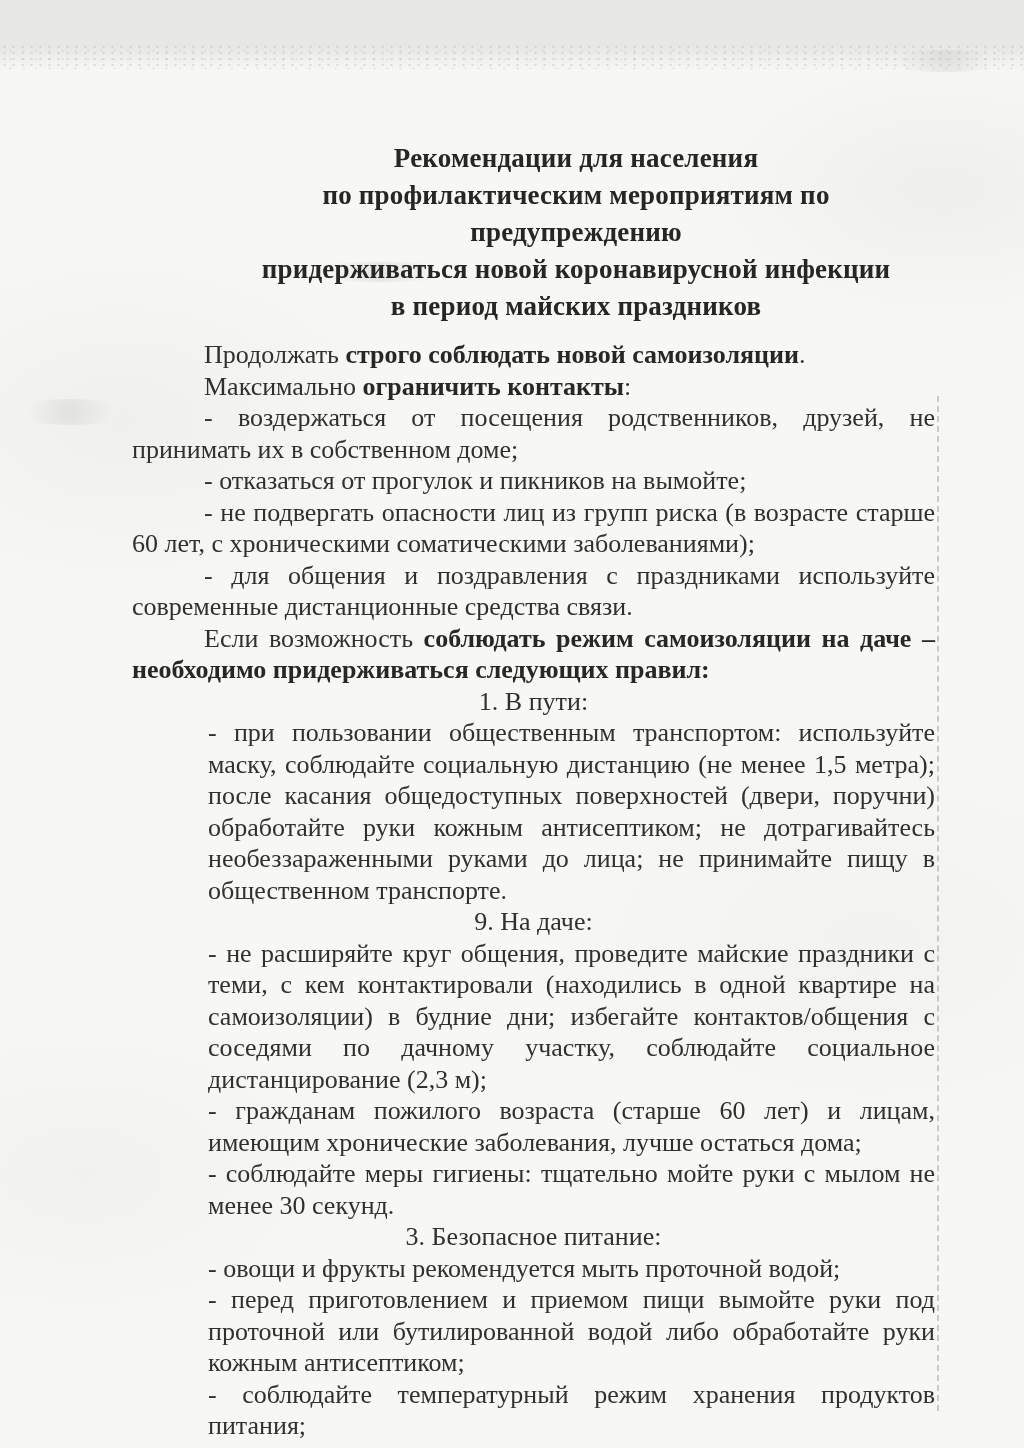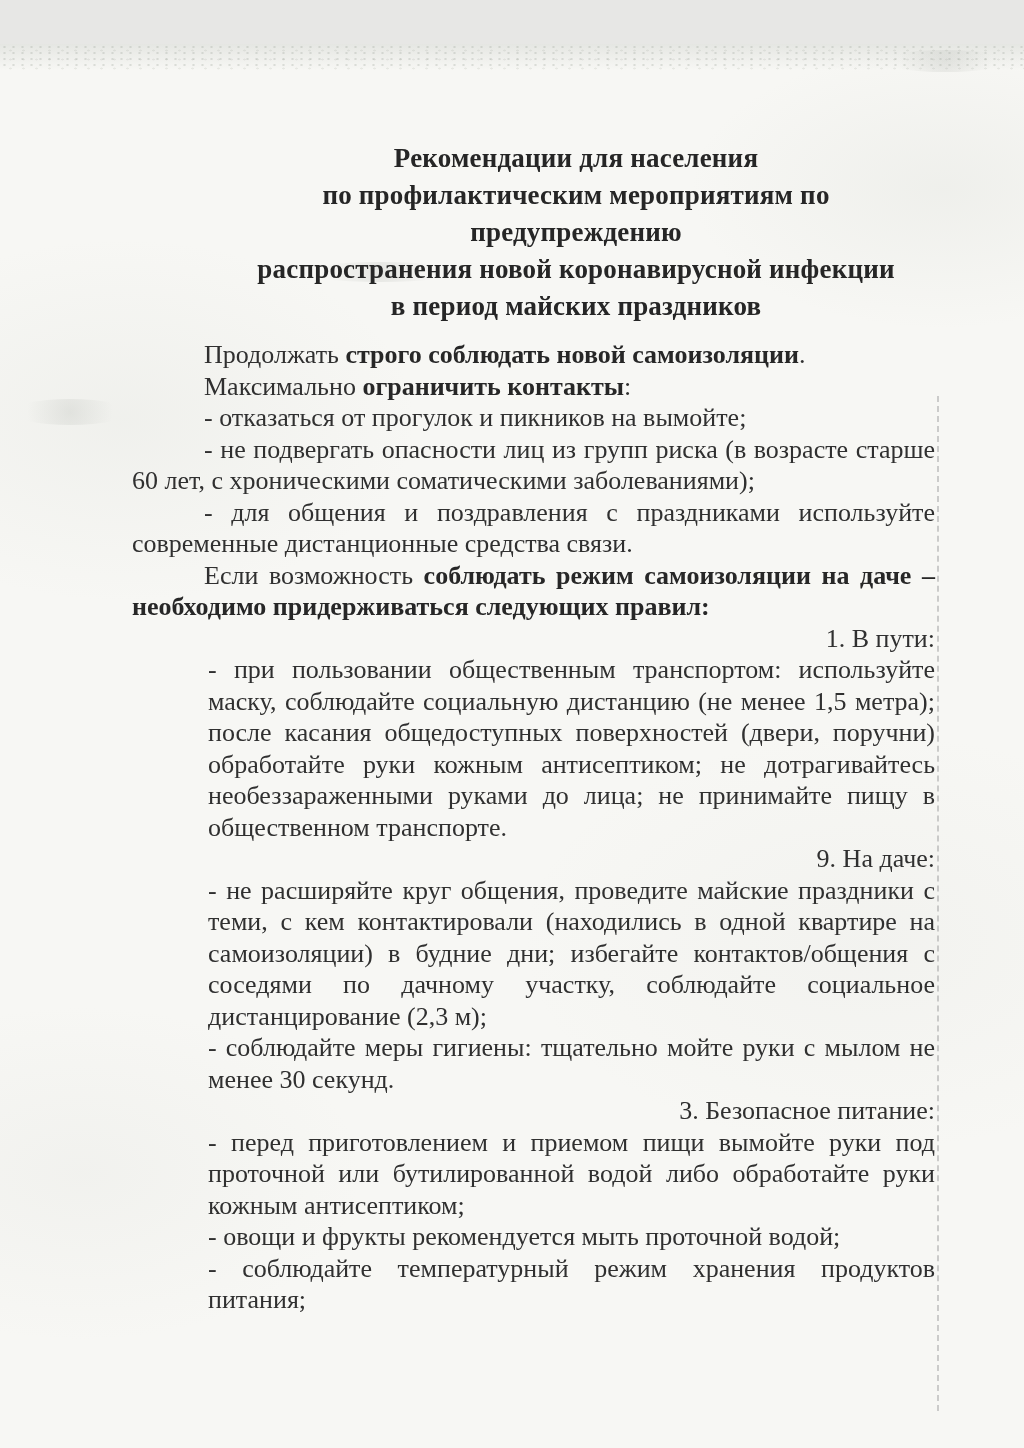--- a/index.html
+++ b/index.html
@@ -58,54 +58,56 @@
     width: 720px; margin-left: 84px;
     text-align: center;
     font-weight: bold;
     font-size: 27px; line-height: 37px;
     color: #262626;
     letter-spacing: 0.2px;
   }
   .doc-body { margin-top: 14px; font-size: 26px; line-height: 31.5px; }
   .doc-body p { margin: 0; padding: 0; }
   .block.para   { text-align: justify; text-indent: 72px; }
-  .block.heading{ text-align: right; text-indent: 0; }
+  .block.heading{ text-align: center; text-indent: 0; }
   .block.sub    { margin-left: 76px; text-align: justify; }
   .b { font-weight: bold; color: #272727; }
 </style>
 </head>
 <body>
 
 <div class="scan-page">
   <div class="top-noise"></div>
   <div class="smudge s1"></div>
   <div class="smudge s2"></div>
   <div class="smudge s3"></div>
 
   <div class="content">
     <div class="title-block">
       <div>Рекомендации для населения</div>
       <div>по профилактическим мероприятиям по предупреждению</div>
-      <div>распространения новой коронавирусной инфекции</div>
+      <div>придерживаться новой коронавирусной инфекции</div>
       <div>в период майских праздников</div>
     </div>
     <div class="doc-body">
         <p class="block para"><span>Продолжать </span><span class="b">строго соблюдать новой самоизоляции</span><span>.</span></p>
         <p class="block para"><span>Максимально </span><span class="b">ограничить контакты</span><span>:</span></p>
+        <p class="block para"><span>- воздержаться от посещения родственников, друзей, не принимать их в собственном доме;</span></p>
         <p class="block para"><span>- отказаться от прогулок и пикников на вымойте;</span></p>
         <p class="block para"><span>- не подвергать опасности лиц из групп риска (в возрасте старше 60 лет, с хроническими соматическими заболеваниями);</span></p>
         <p class="block para"><span>- для общения и поздравления с праздниками используйте современные дистанционные средства связи.</span></p>
         <p class="block para"><span>Если возможность </span><span class="b">соблюдать режим самоизоляции на даче – необходимо придерживаться следующих правил:</span></p>
         <p class="block heading"><span>1. В пути:</span></p>
         <p class="block sub"><span>- при пользовании общественным транспортом: используйте маску, соблюдайте социальную дистанцию (не менее 1,5 метра); после касания общедоступных поверхностей (двери, поручни) обработайте руки кожным антисептиком; не дотрагивайтесь необеззараженными руками до лица; не принимайте пищу в общественном транспорте.</span></p>
         <p class="block heading"><span>9. На даче:</span></p>
         <p class="block sub"><span>- не расширяйте круг общения, проведите майские праздники с теми, с кем контактировали (находились в одной квартире на самоизоляции) в будние дни; избегайте контактов/общения с соседями по дачному участку, соблюдайте социальное дистанцирование (2,3 м);</span></p>
+        <p class="block sub"><span>- гражданам пожилого возраста (старше 60 лет) и лицам, имеющим хронические заболевания, лучше остаться дома;</span></p>
         <p class="block sub"><span>- соблюдайте меры гигиены: тщательно мойте руки с мылом не менее 30 секунд.</span></p>
         <p class="block heading"><span>3. Безопасное питание:</span></p>
+        <p class="block sub"><span>- овощи и фрукты рекомендуется мыть проточной водой;</span></p>
         <p class="block sub"><span>- перед приготовлением и приемом пищи вымойте руки под проточной или бутилированной водой либо обработайте руки кожным антисептиком;</span></p>
-        <p class="block sub"><span>- овощи и фрукты рекомендуется мыть проточной водой;</span></p>
         <p class="block sub"><span>- соблюдайте температурный режим хранения продуктов питания;</span></p>
       </div>
   </div>
 
   <div class="fold-line"></div>
   <div class="bottom-edge"></div>
 </div>
 
 </body></html>

